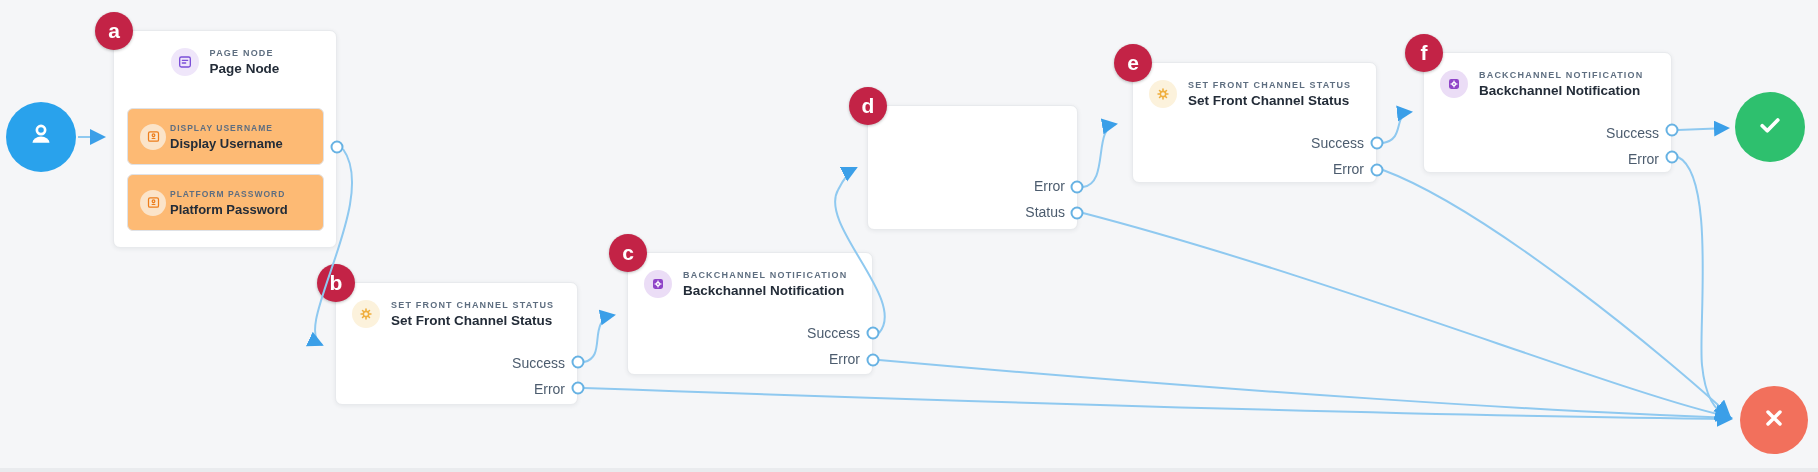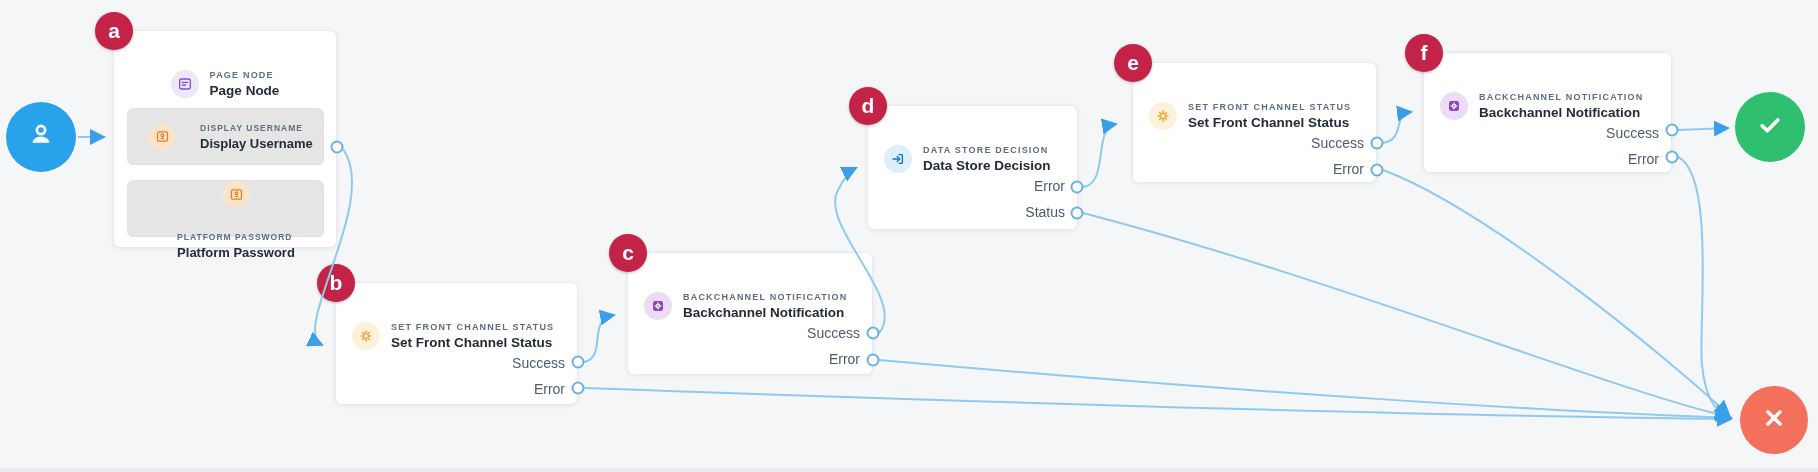--- a/index.html
+++ b/index.html
@@ -9,34 +9,34 @@
   #edges { position:absolute; left:0; top:0; z-index:3; pointer-events:none; }
   #edges .port { pointer-events:auto; }
   .edge { fill:none; stroke:#8FC9F0; stroke-width:2; }
   .port { fill:#FFFFFF; stroke:#67B2E3; stroke-width:2; }
 
   .node { position:absolute; z-index:2; background:#FFFFFF; border:1px solid #E8EAED;
           border-radius:7px; box-shadow:0 1px 4px rgba(40,55,70,0.08); }
   .badge { position:absolute; left:-19px; top:-19px; width:38px; height:38px; border-radius:50%;
            background:#C32346; color:#fff; font-size:21px; font-weight:700; line-height:38px;
            text-align:center; box-shadow:0 1px 3px rgba(0,0,0,0.25); z-index:4; }
-  .header { position:absolute; left:16px; top:17px; display:flex; align-items:center; gap:11px;margin-top:22px; }
+  .header { position:absolute; left:16px; top:17px; display:flex; align-items:center; gap:11px; }
   .header.centered { left:0; right:0; justify-content:center; }
   .icon-circle { width:28px; height:28px; border-radius:50%; display:flex; align-items:center;
                  justify-content:center; flex:0 0 auto; }
   .icon-circle svg { display:block; }
   .htext { display:flex; flex-direction:column; gap:3px; }
   .type { font-size:9px; font-weight:700; letter-spacing:1.2px; color:#5E6E80; white-space:nowrap; }
   .title { font-size:13.5px; font-weight:700; color:#232C38; white-space:nowrap; }
   .outputs { position:absolute; right:12px; top:67px; text-align:right; }
   .out { height:26px; line-height:26px; font-size:14px; color:#4C5C6E; }
 
-  .subnode { position:absolute; left:13px; width:197px; height:57px; background:#e5e5e5;
+  .subnode { position:absolute; left:13px; width:197px; height:57px; background:#fdba74;
              border:1px solid #DFE2E7; border-radius:6px; display:flex; align-items:center;
-             gap:25px; padding-left:21px; }
+             gap:4px; padding-left:12px; }
   .subnode .icon-circle { width:26px; height:26px; }
   .subnode .type { font-size:8.5px; letter-spacing:1px; }
   .subnode .title { font-size:13px; }
 
   .terminal { position:absolute; z-index:2; border-radius:50%; display:flex; align-items:center;
               justify-content:center; }
   .terminal.start   { left:6px;    top:102px; width:70px; height:70px; background:#29A2EC; }
   .terminal.success { left:1735px; top:92px;  width:70px; height:70px; background:#2EC06E; }
   .terminal.failure { left:1740px; top:386px; width:68px; height:68px; background:#F2705C; }
 
@@ -108,21 +108,21 @@
           <rect x="4" y="4.5" width="16" height="15" rx="2.5"></rect>
           <circle cx="12" cy="10" r="2.1"></circle>
           <path d="M8.4 16 a3.8 2.8 0 0 1 7.2 0" fill="#ED7D1B" stroke="none"></path>
         </svg>
       </span>
       <span class="htext">
         <span class="type">DISPLAY USERNAME</span>
         <span class="title">Display Username</span>
       </span>
     </div>
-    <div class="subnode" style="top:149px;flex-direction:column;">
+    <div class="subnode" style="top:143px;">
       <span class="icon-circle" style="background:#FBE4C9;">
         <svg width="15" height="15" viewBox="0 0 24 24" fill="none" stroke="#ED7D1B" stroke-width="2" stroke-linecap="round">
           <rect x="4" y="4.5" width="16" height="15" rx="2.5"></rect>
           <circle cx="12" cy="10" r="2.1"></circle>
           <path d="M8.4 16 a3.8 2.8 0 0 1 7.2 0" fill="#ED7D1B" stroke="none"></path>
         </svg>
       </span>
       <span class="htext">
         <span class="type">PLATFORM PASSWORD</span>
         <span class="title">Platform Password</span>
@@ -170,33 +170,20 @@
       </span>
     </div>
     <div class="outputs">
       <div class="out">Success</div>
       <div class="out">Error</div>
     </div>
   </div>
 
   <div class="node" style="left:867px; top:105px; width:211px; height:125px;">
     <div class="badge">d</div>
-    <div class="header">
-      <span class="icon-circle" style="background:#DCEFFB;">
-        <svg width="16" height="16" viewBox="0 0 24 24" fill="none" stroke="#1B7AC2" stroke-width="2.1" stroke-linecap="round" stroke-linejoin="round">
-          <path d="M13.5 5.5H18.5v13h-5"></path>
-          <path d="M4.5 12h9.5"></path>
-          <path d="M10.8 8.3 14.5 12l-3.7 3.7"></path>
-        </svg>
-      </span>
-      <span class="htext">
-        <span class="type">DATA STORE DECISION</span>
-        <span class="title">Data Store Decision</span>
-      </span>
-    </div>
     <div class="outputs">
       <div class="out">Error</div>
       <div class="out">Status</div>
     </div>
   </div>
 
   <div class="node" style="left:1132px; top:62px; width:245px; height:121px;">
     <div class="badge">e</div>
     <div class="header">
       <span class="icon-circle" style="background:#FCF2DC;">

